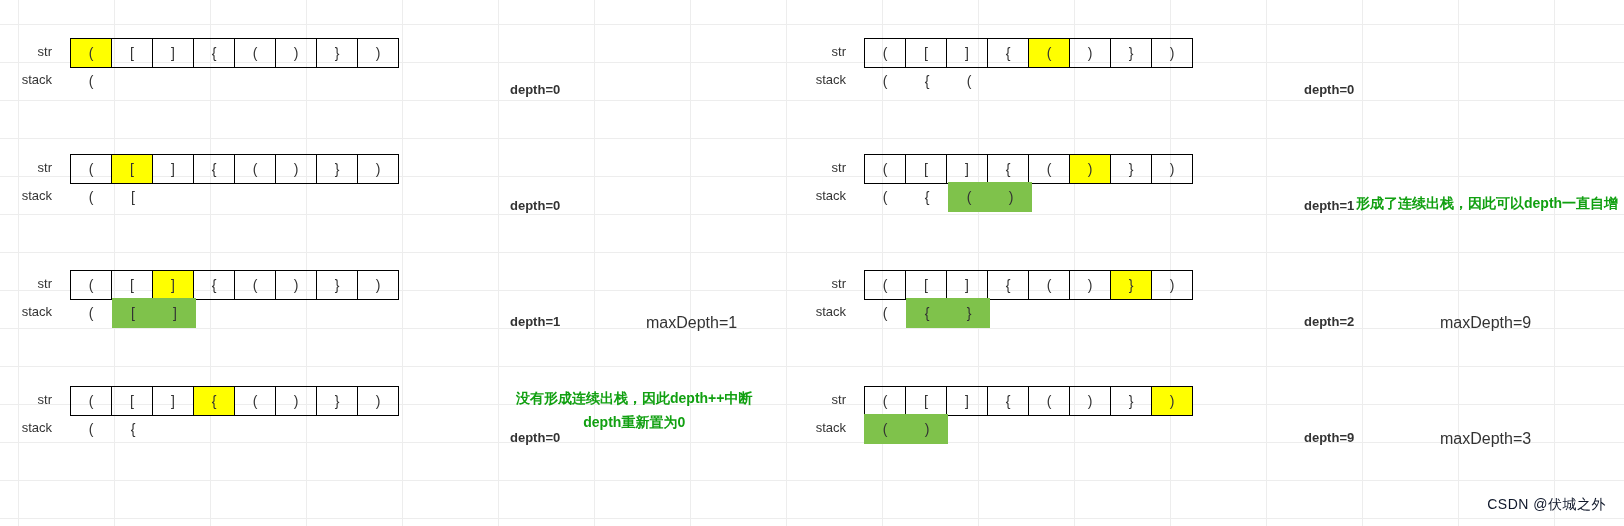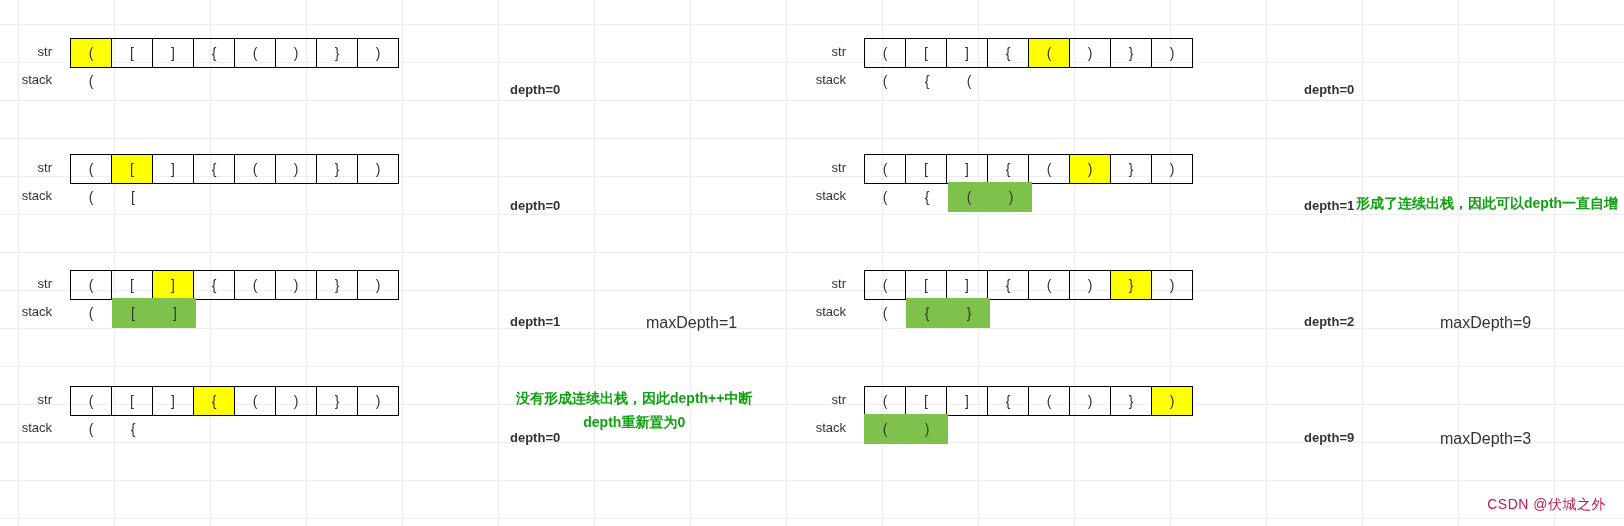--- a/index.html
+++ b/index.html
@@ -67,21 +67,21 @@
     font-size: 14px;
     color: #11a011;
     font-weight: bold;
     line-height: 1.7;
   }
   .watermark {
     position: absolute;
     right: 18px;
     bottom: 12px;
     font-size: 14px;
-    color: #be185d;
+    color: #0f172a;
     letter-spacing: 0.5px;
   }
 </style>
 </head>
 <body>
 
 <div class="grid"></div>
 
 <div class="col left">
     <div class="step">

